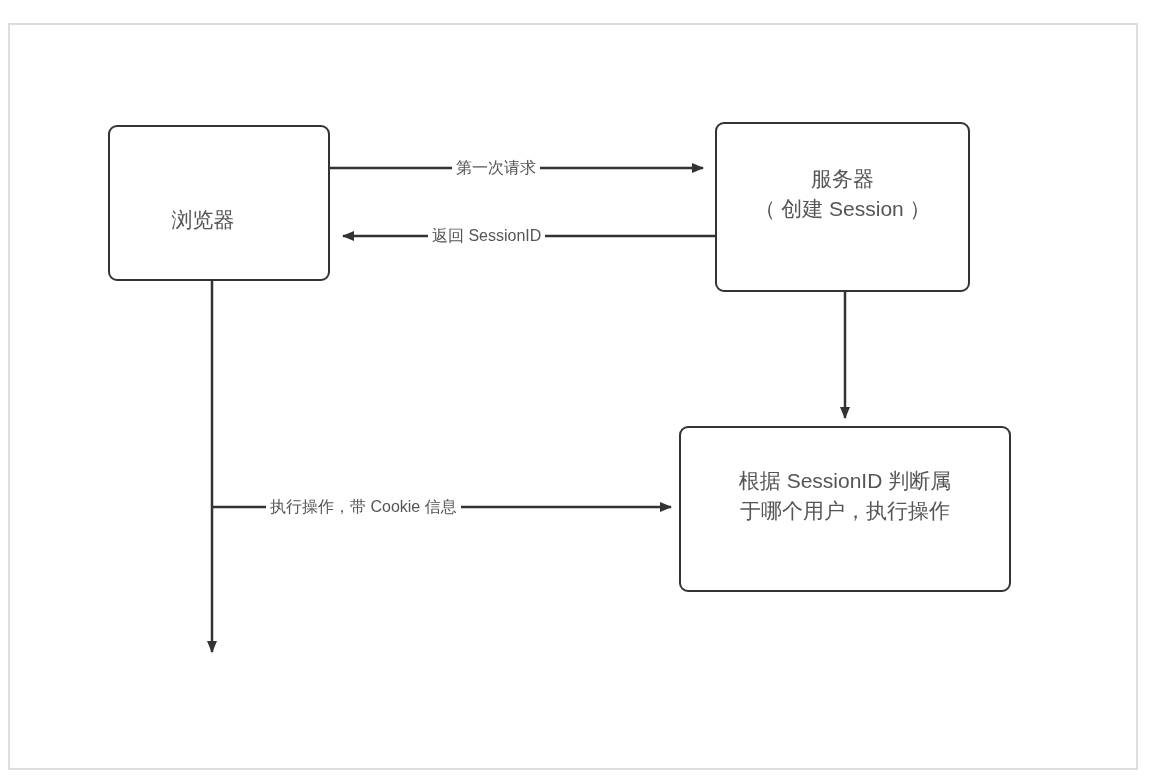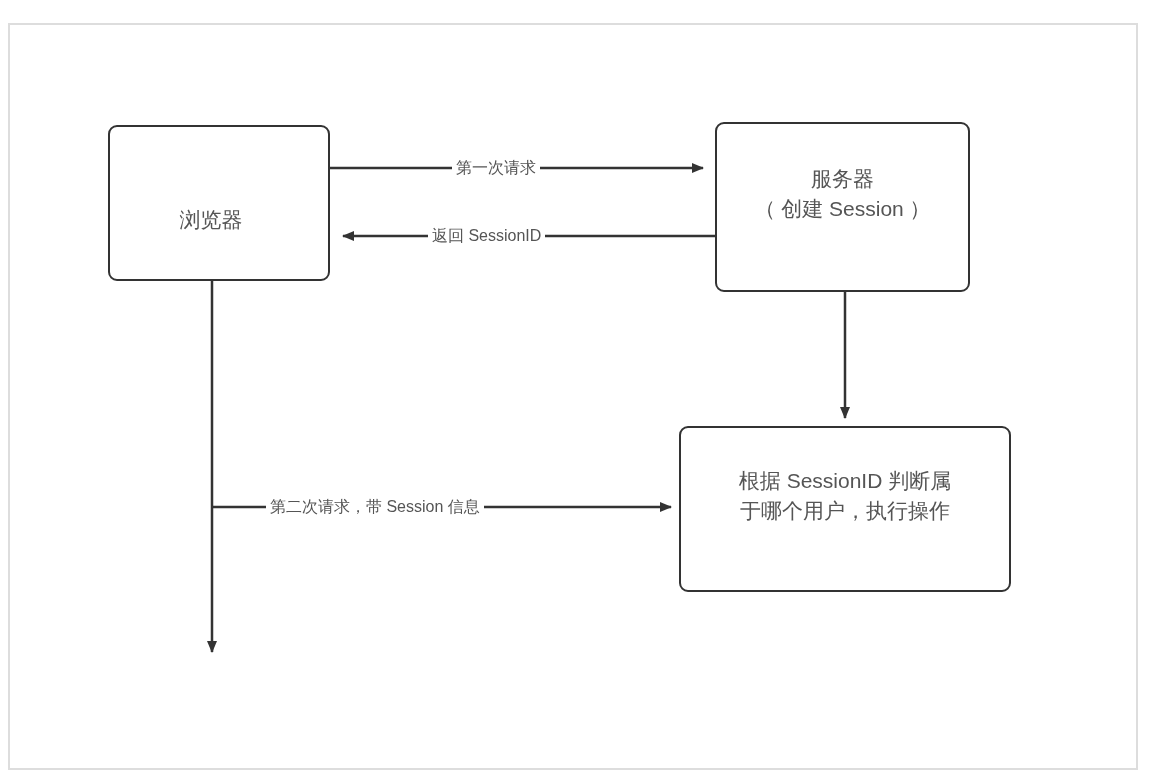--- a/index.html
+++ b/index.html
@@ -95,35 +95,35 @@
     <path d="M715,236 L343,236" stroke="#333333" stroke-width="2.5" fill="none" marker-end="url(#arrow-left)"></path>
 
     <path d="M845,292 L845,418" stroke="#333333" stroke-width="2.5" fill="none" marker-end="url(#arrow-down)"></path>
 
     <path d="M212,281 L212,652" stroke="#333333" stroke-width="2.5" fill="none" marker-end="url(#arrow-down)"></path>
 
     <path d="M212,507 L671,507" stroke="#333333" stroke-width="2.5" fill="none" marker-end="url(#arrow-right)"></path>
   </svg>
 
   <div class="node-box" style="left:108px; top:125px; width:222px; height:156px;"></div>
-  <div class="node-wrap" style="left:100px; top:125px; width:222px; height:190px;">
+  <div class="node-wrap" style="left:92px; top:125px; width:222px; height:190px;">
     <span class="node-label" style="position:static;">浏览器</span>
   </div>
 
   <div class="node-box" style="left:715px; top:122px; width:255px; height:170px;"></div>
   <div class="node-wrap" style="left:715px; top:122px; width:255px; height:144px;">
     <span class="node-label" style="position:static;">服务器
 （ 创建 Session ）</span>
   </div>
 
   <div class="node-box" style="left:679px; top:426px; width:332px; height:166px;"></div>
   <div class="node-wrap" style="left:679px; top:426px; width:332px; height:140px;">
     <span class="node-label" style="position:static;">根据 SessionID 判断属
 于哪个用户，执行操作</span>
   </div>
 
   <div class="edge-label" style="left:452px; top:155px;">第一次请求</div>
 
   <div class="edge-label" style="left:428px; top:223px;">返回 SessionID</div>
 
-  <div class="edge-label" style="left:266px; top:494px;">第二次请求，带 Session 信息</div>
+  <div class="edge-label" style="left:266px; top:494px;">执行操作，带 Cookie 信息</div>
 
 </div>
 
 </body></html>

